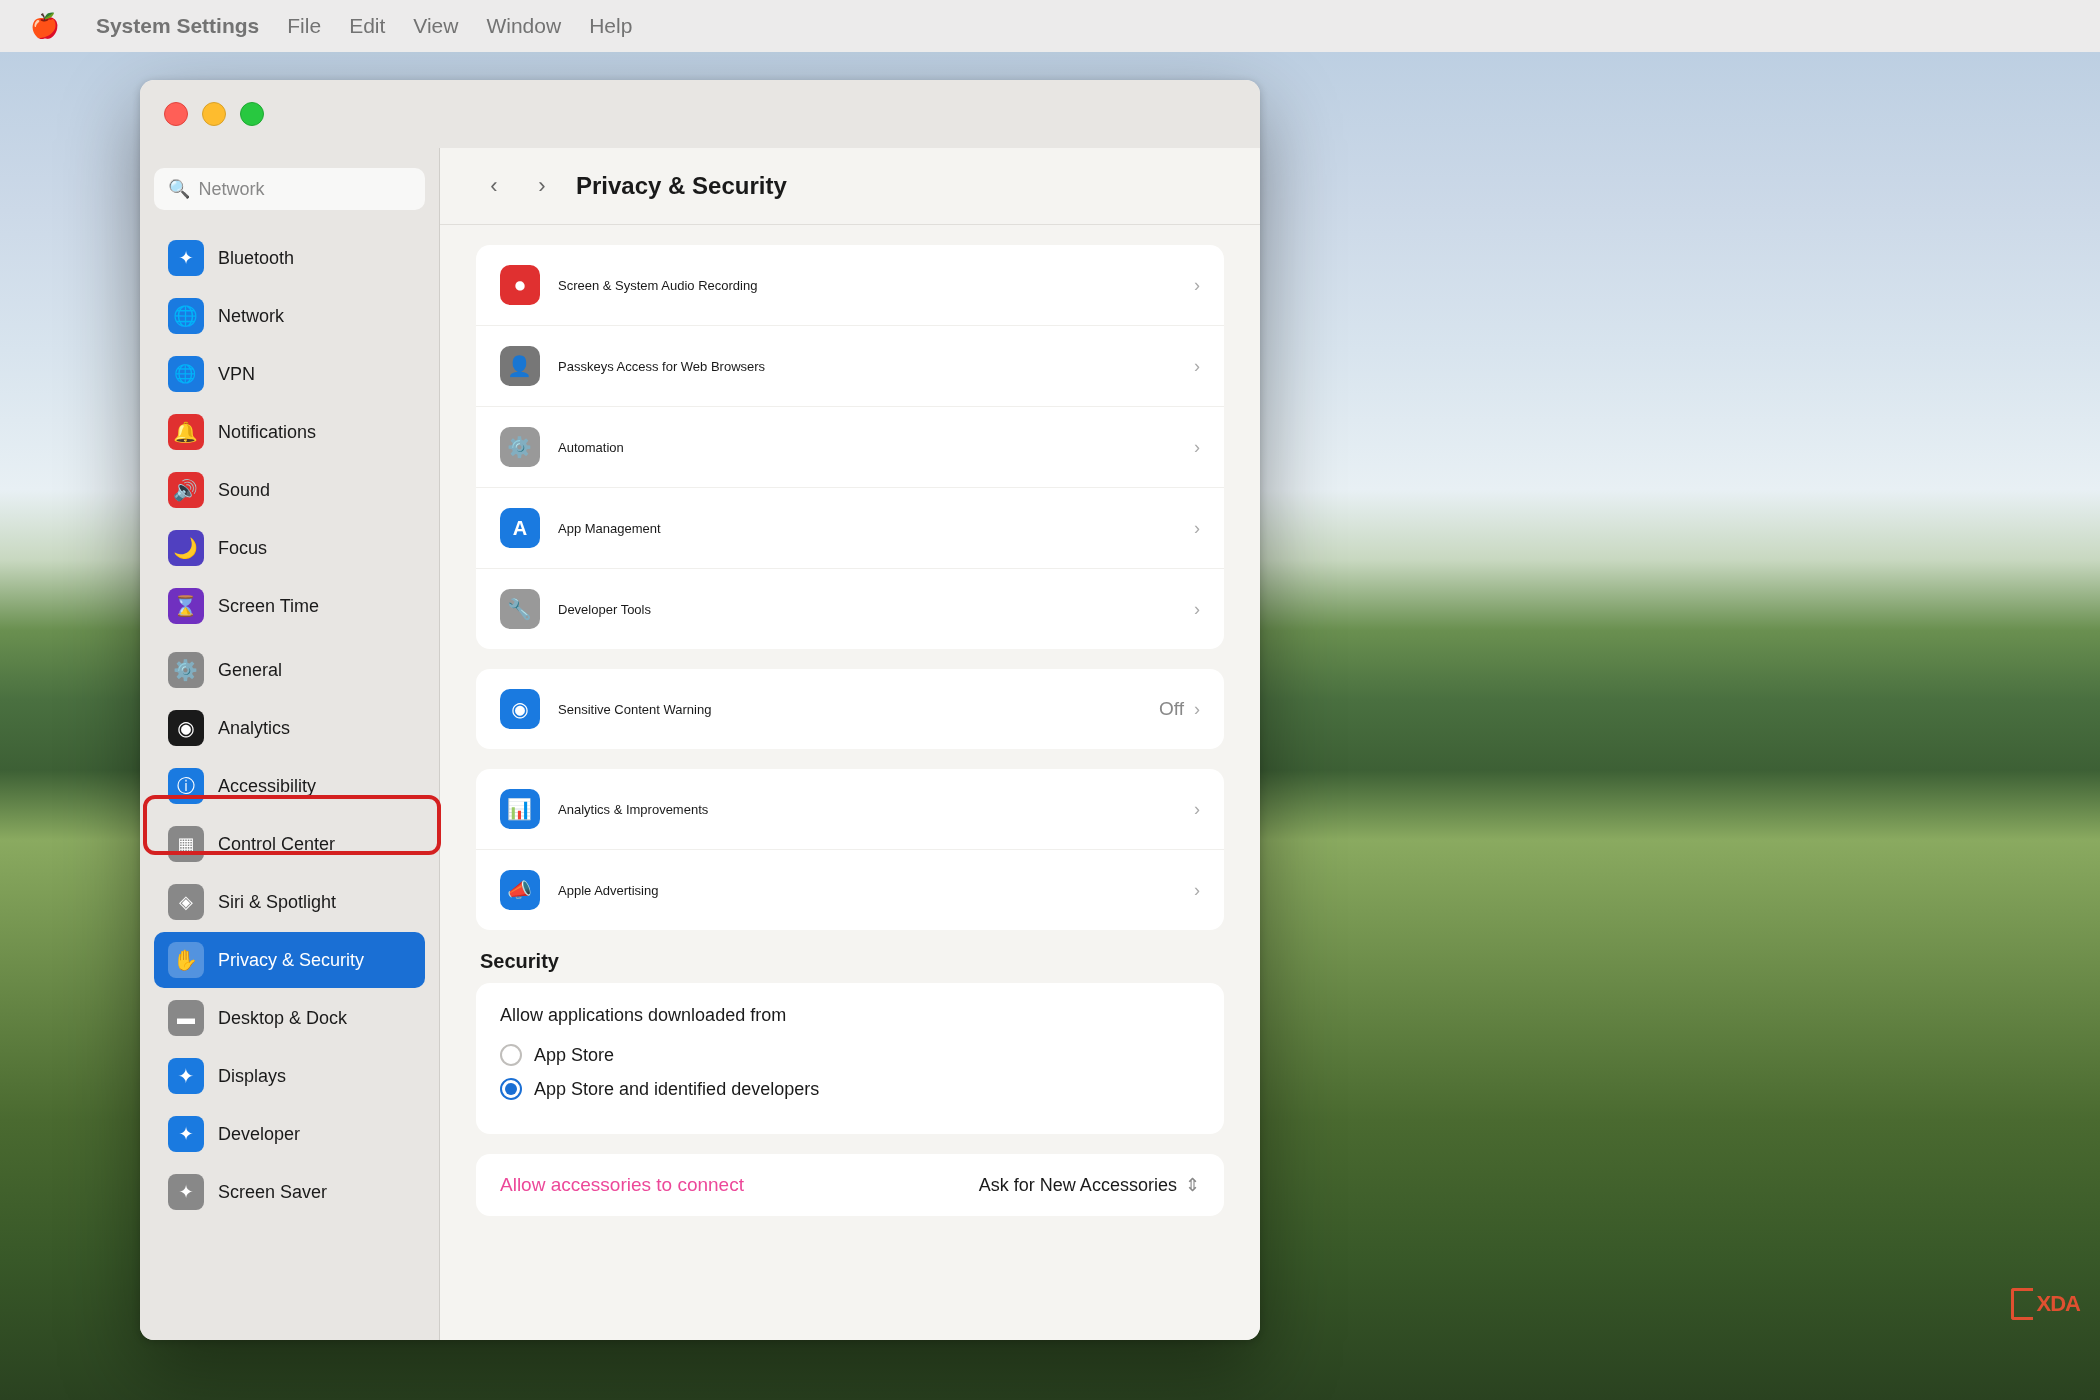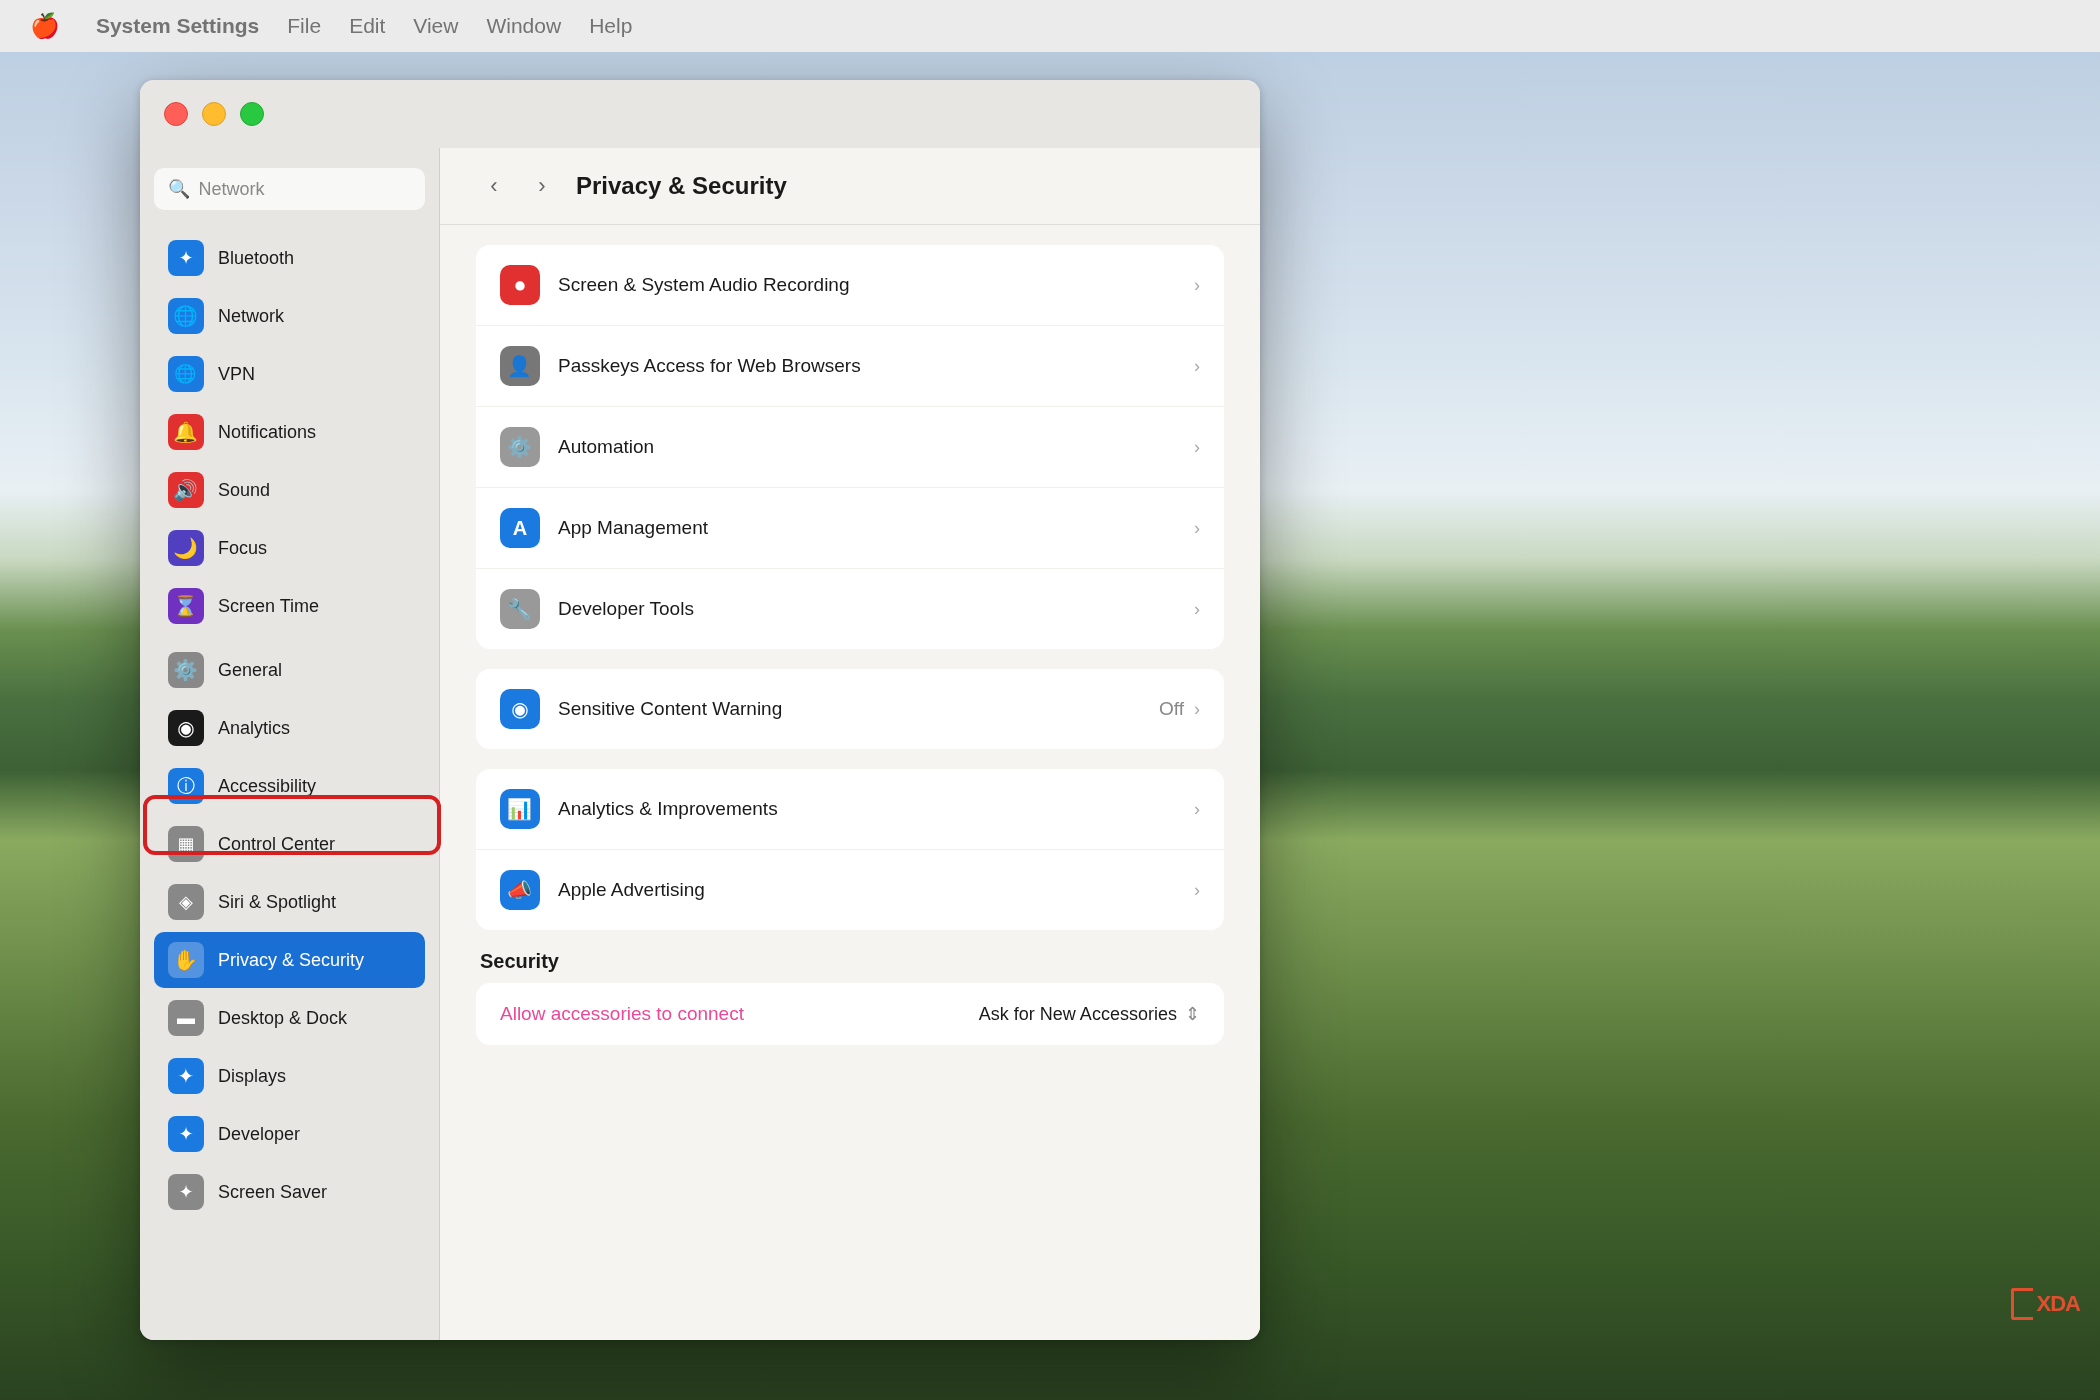--- a/index.html
+++ b/index.html
@@ -290,21 +290,21 @@
       height: 40px;
       border-radius: 10px;
       display: flex;
       align-items: center;
       justify-content: center;
       font-size: 22px;
       flex-shrink: 0;
     }
 
     .row-label {
-      font-size: 19px;
+      font-size: 13px;
       color: #1a1a1a;
     }
 
     .row-right {
       display: flex;
       align-items: center;
       gap: 10px;
       color: #888;
       font-size: 19px;
     }
@@ -700,20 +700,33 @@
               <span class="row-label">Apple Advertising</span>
             </div>
             <div class="row-right">
               <span class="chevron">›</span>
             </div>
           </div>
         </div>
 
         <div class="section-label">Security</div>
 
+        <div class="security-group">
+          <div class="security-subtitle">Allow applications downloaded from</div>
+
+          <div class="radio-option">
+            <div class="radio-circle"></div>
+            <span class="radio-label">App Store</span>
+          </div>
+
+          <div class="radio-option">
+            <div class="radio-circle selected"></div>
+            <span class="radio-label">App Store and identified developers</span>
+          </div>
+        </div>
 
         <div class="settings-group">
           <div class="accessories-row">
             <span class="accessories-label">Allow accessories to connect</span>
             <div class="accessories-value">
               <span>Ask for New Accessories</span>
               <span class="stepper-icon">⇕</span>
             </div>
           </div>
         </div>

